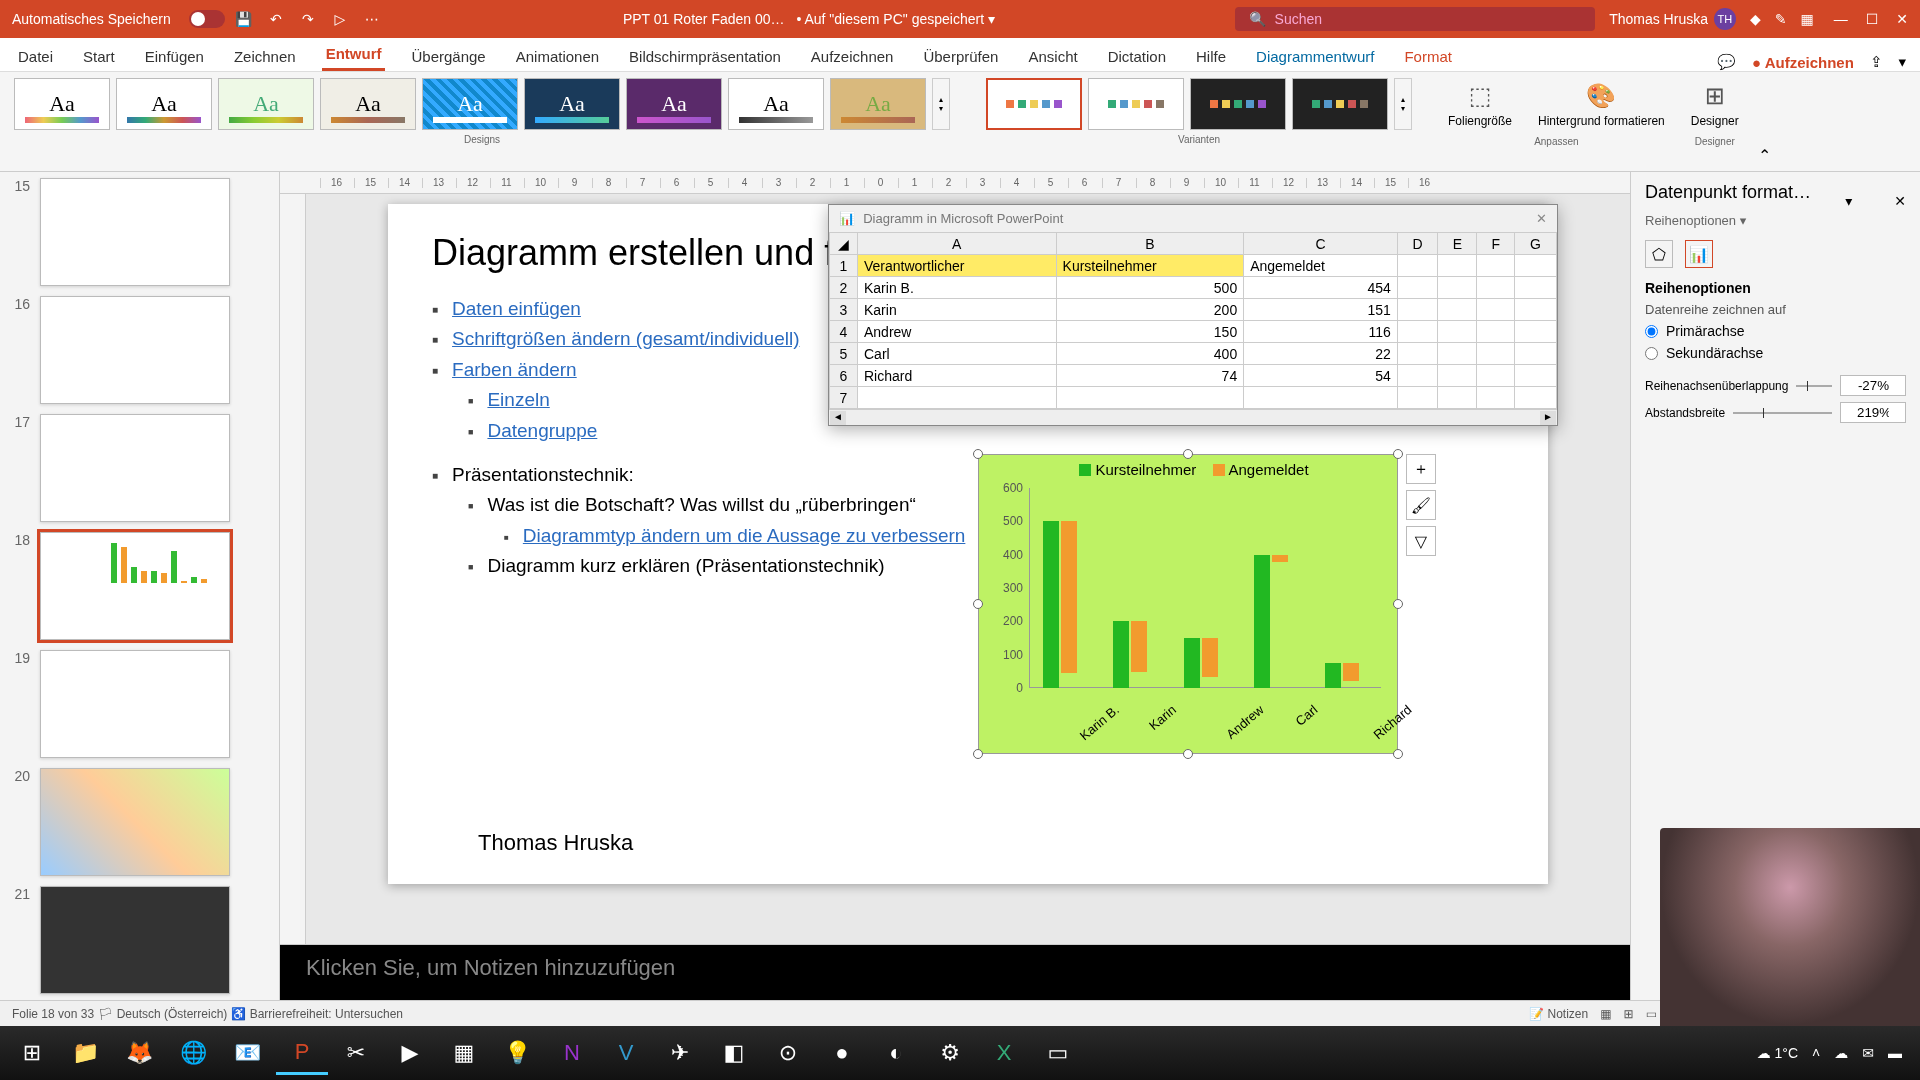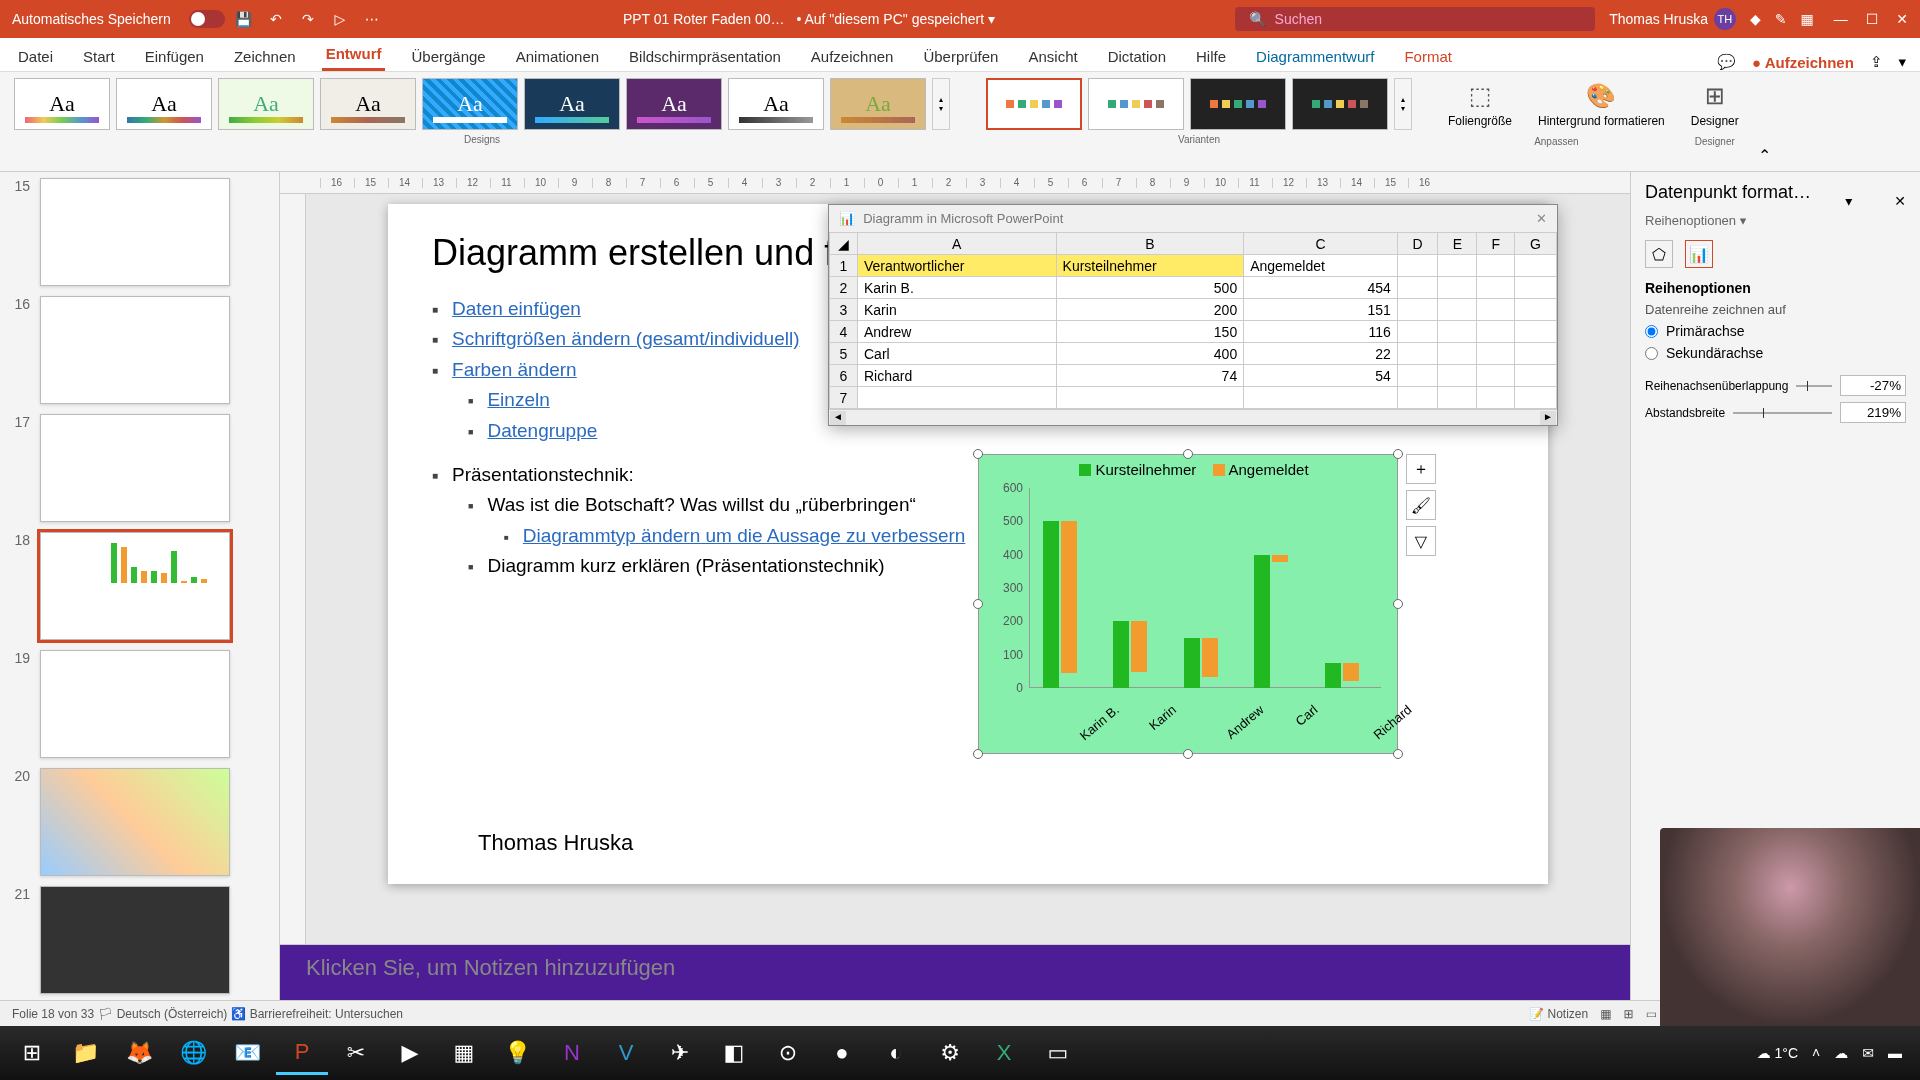--- a/index.html
+++ b/index.html
@@ -80,21 +80,21 @@
 .slide-title { font-size:36px; font-weight:400; margin-bottom:20px;}
 .slide ul { list-style:none; font-size:19px; line-height:1.6;}
 .slide ul li::before { content:"■"; font-size:10px; color:#444; margin-right:14px; vertical-align:2px;}
 .slide ul ul { margin-left:36px;}
 .slide ul ul li::before { content:"■"; font-size:9px;}
 .slide ul ul ul li::before { content:"■"; font-size:8px;}
 .link { color:#2a6bc0; text-decoration:underline;}
 .author { position:absolute; bottom:28px; left:90px; font-size:22px;}
 
 
-.chart-box { position:absolute; top:250px; left:590px; width:420px; height:300px; border:1px solid #999; background:#86efac;}
+.chart-box { position:absolute; top:250px; left:590px; width:420px; height:300px; border:1px solid #999; background:#bef264;}
 .sel-handle { position:absolute; width:10px; height:10px; background:#fff; border:1px solid #666; border-radius:50%;}
 .sh-tl{top:-6px;left:-6px;} .sh-tr{top:-6px;right:-6px;} .sh-bl{bottom:-6px;left:-6px;} .sh-br{bottom:-6px;right:-6px;}
 .sh-tm{top:-6px;left:50%;margin-left:-5px;} .sh-bm{bottom:-6px;left:50%;margin-left:-5px;}
 .sh-ml{top:50%;left:-6px;margin-top:-5px;} .sh-mr{top:50%;right:-6px;margin-top:-5px;}
 .chart-side { position:absolute; top:250px; left:1018px; display:flex; flex-direction:column; gap:6px;}
 .chart-side div { width:30px; height:30px; border:1px solid #bbb; background:#fff; display:flex;align-items:center;justify-content:center; cursor:pointer; font-size:16px;}
 .legend { text-align:center; font-size:15px; padding:6px;}
 .legend .sw { display:inline-block; width:12px; height:12px; margin:0 4px 0 12px; vertical-align:-1px;}
 .plot { position:relative; height:200px; margin:4px 16px 6px 50px;}
 .yaxis { position:absolute; left:-42px; top:0; bottom:0; width:38px; font-size:12px; color:#555;}
@@ -112,33 +112,33 @@
 .datasheet table { border-collapse:collapse; width:100%; font-size:14px;}
 .datasheet th, .datasheet td { border:1px solid #ccc; padding:2px 6px; height:22px;}
 .datasheet th { background:#eee; font-weight:400; text-align:center;}
 .datasheet .rh { background:#eee; text-align:center; width:28px;}
 .datasheet .hl { background:#ffeb66;}
 .datasheet td.num { text-align:right;}
 .ds-scroll { height:16px; background:#eee; border-top:1px solid #ccc; position:relative;}
 .ds-scroll .arrow { position:absolute; width:16px; height:14px; top:1px; text-align:center; font-size:10px; cursor:pointer; background:#ddd;}
 
 
-.notes-pane { height:56px; background:#4c1d95; border-top:1px solid #ccc; padding:10px 26px; font-size:22px; color:#888;}
+.notes-pane { height:56px; background:#000000; border-top:1px solid #ccc; padding:10px 26px; font-size:22px; color:#888;}
 
 
 .format-pane { width:290px; background:#f4f4f4; border-left:1px solid #ccc; padding:10px 14px; font-size:14px;}
 .format-pane h3 { font-size:18px; font-weight:400; margin-bottom:6px;}
 .fp-head { display:flex; justify-content:space-between; align-items:flex-end;}
 .fp-icons { display:flex; gap:12px; margin:12px 0;}
 .fp-icons span { width:28px; height:28px; border:1px solid #bbb; display:flex;align-items:center;justify-content:center; cursor:pointer; font-size:16px;}
 .fp-section { font-weight:600; margin:12px 0 6px;}
 .fp-row { display:flex; align-items:center; gap:8px; margin:6px 0;}
 .fp-row input[type=radio]{ }
 .fp-row.sp { justify-content:space-between;}
-.fp-input { width:66px; border:1px solid #bbb; padding:2px 4px; text-align:right; background:#fff;}
+.fp-input { width:66px; border:1px solid #bbb; padding:2px 16px; text-align:right; background:#fff;}
 .slider-line { flex:1; height:2px; background:#aaa; position:relative;}
 .slider-line::after{content:"";position:absolute;width:1px;height:10px;background:#333;top:-4px;left:30%;}
 
 
 .statusbar { height:26px; background:#f0f0f0; border-top:1px solid #ccc; display:flex; align-items:center; padding:0 12px; font-size:12px; color:#555; gap:4px;}
 .statusbar .right { margin-left:auto; display:flex; gap:12px; align-items:center;}
 .zoom-slider { width:120px; height:4px; background:#bbb; position:relative;}
 .zoom-slider::after{content:"";position:absolute;width:8px;height:12px;background:#666;top:-4px;left:50%;}
 
 

